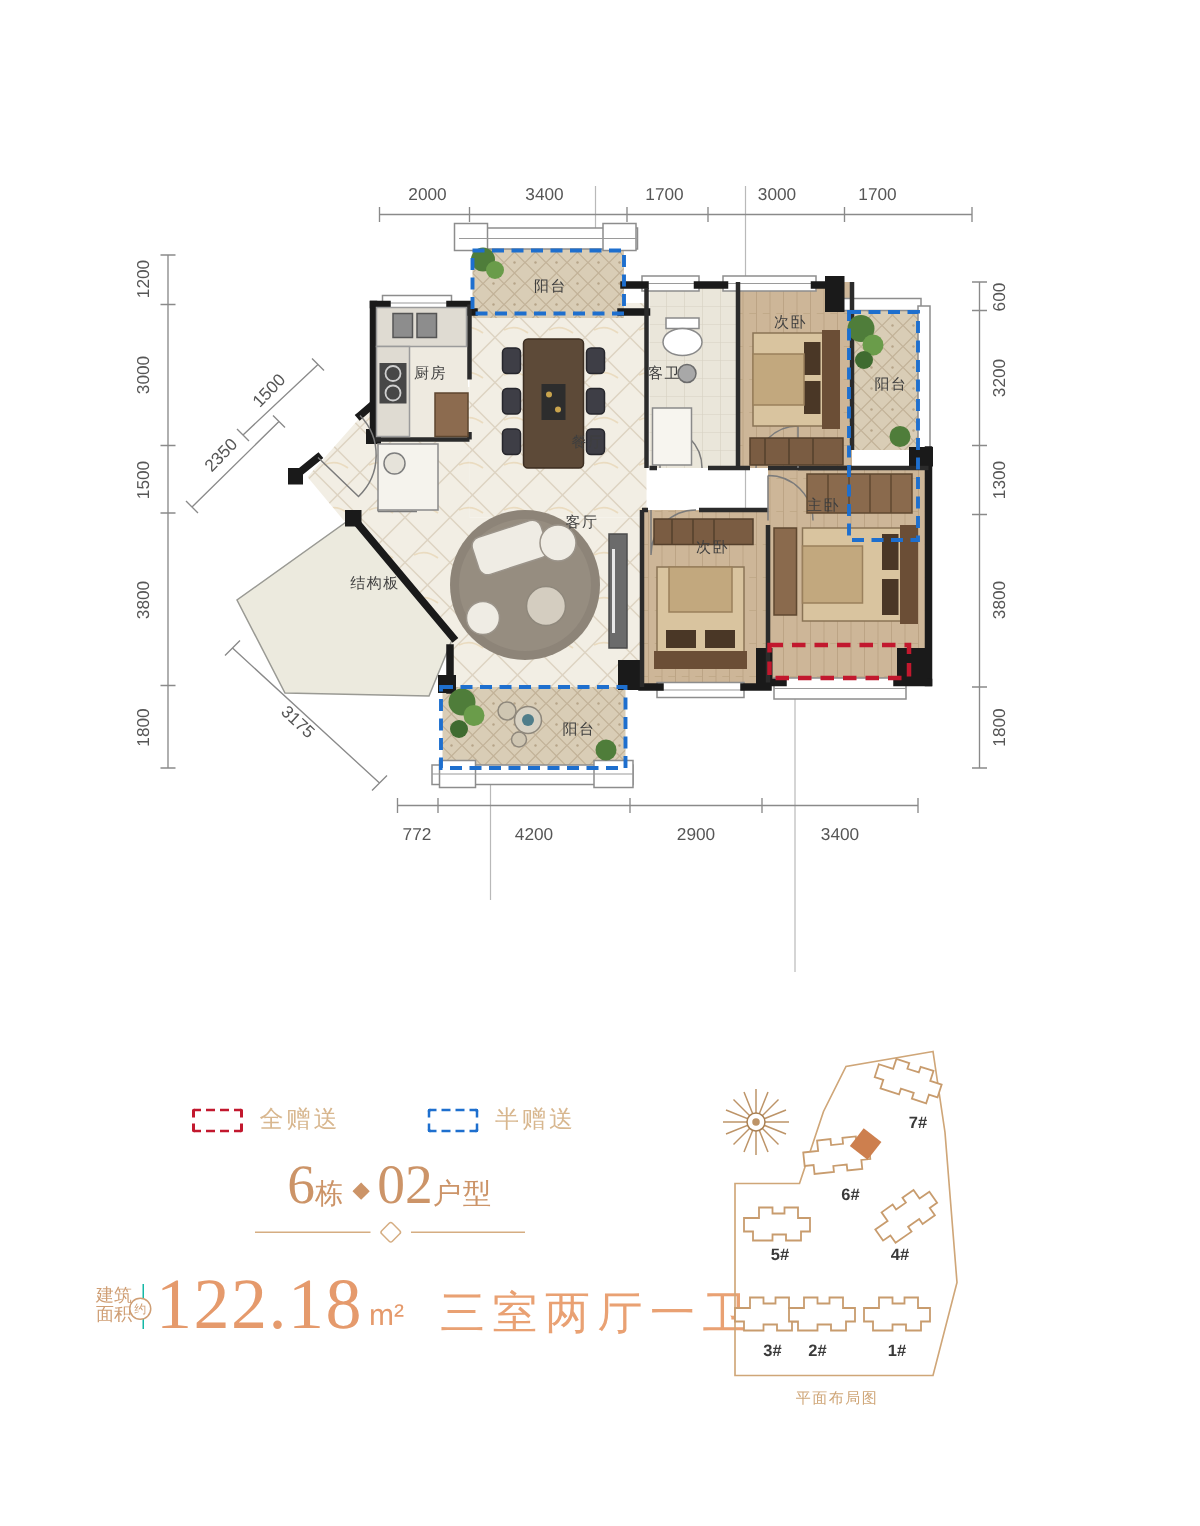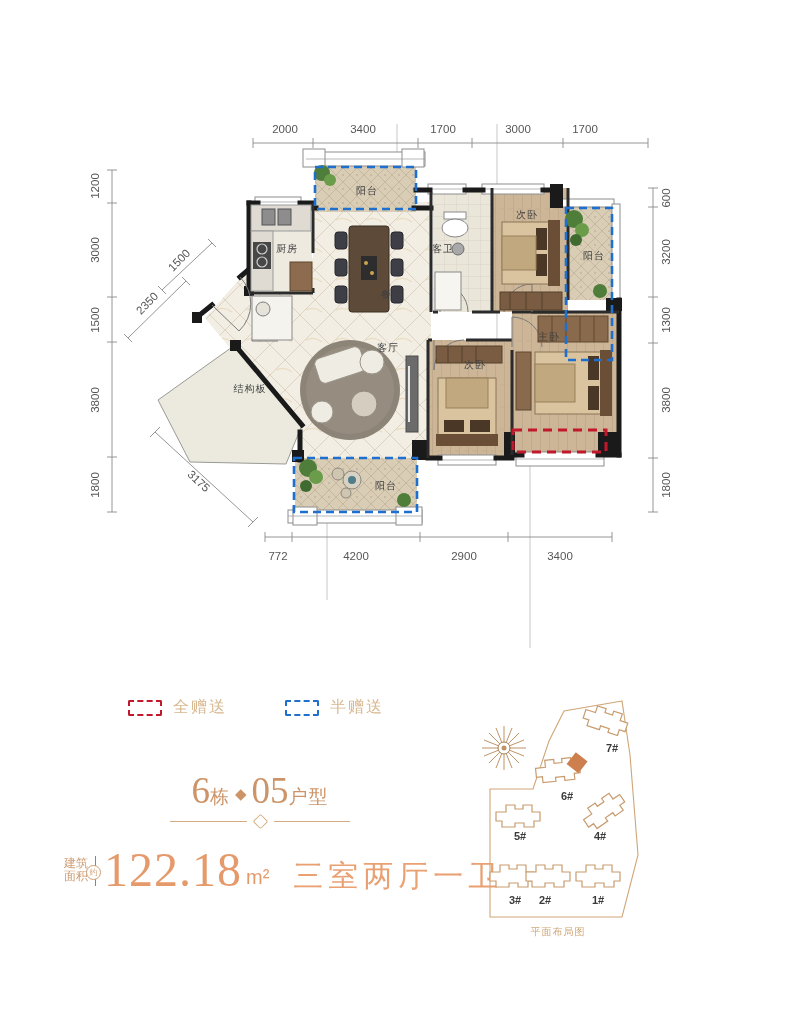--- a/index.html
+++ b/index.html
@@ -1,21 +1,21 @@
 <!DOCTYPE html>
 <html><head>
 <meta charset="utf-8">
 <style>
   html,body{margin:0;padding:0;background:#fff;}
   .page{position:relative;width:800px;height:1017px;background:#ffffff;overflow:hidden;
         font-family:"Liberation Sans",sans-serif;}
   svg{display:block;}
   .abs{position:absolute;}
   
-  .legend{top:697px;left:128px;display:flex;gap:58px;align-items:flex-start;}
+  .legend{top:736px;left:128px;display:flex;gap:58px;align-items:flex-start;}
   .legend-item{display:flex;align-items:center;gap:11px;}
   .dash-box{width:30px;height:12px;border:2.5px dashed #c2182e;border-radius:2px;}
   .dash-box.blue{border-color:#1e6fce;}
   .legend-label{font-size:16px;color:#d8b78f;letter-spacing:2px;}
   
   .title-wrap{top:772px;left:0;width:520px;text-align:center;color:#cc9468;}
   .title-num{font-family:"Liberation Serif",serif;font-size:37px;line-height:1;}
   .title-small{font-size:19px;letter-spacing:1px;}
   .title-diamond{font-size:15px;padding:0 5px;position:relative;top:-4px;}
   .divider{top:816px;left:170px;width:180px;display:flex;align-items:center;gap:8px;}
@@ -311,21 +311,21 @@
       <span class="dash-box"></span>
       <span class="legend-label">全赠送</span>
     </div>
     <div class="legend-item">
       <span class="dash-box blue"></span>
       <span class="legend-label">半赠送</span>
     </div>
   </div>
 
   <div class="abs title-wrap">
-    <span class="title-num">6</span><span class="title-small">栋</span><span class="title-diamond">◆</span><span class="title-num">05</span><span class="title-small">户型</span>
+    <span class="title-num">6</span><span class="title-small">栋</span><span class="title-diamond">◆</span><span class="title-num">02</span><span class="title-small">户型</span>
   </div>
   <div class="abs divider">
     <span class="line"></span>
     <span class="orn"></span>
     <span class="line"></span>
   </div>
 
   <div class="abs area-row">
     <div class="area-badge">
       <div>建筑</div>

